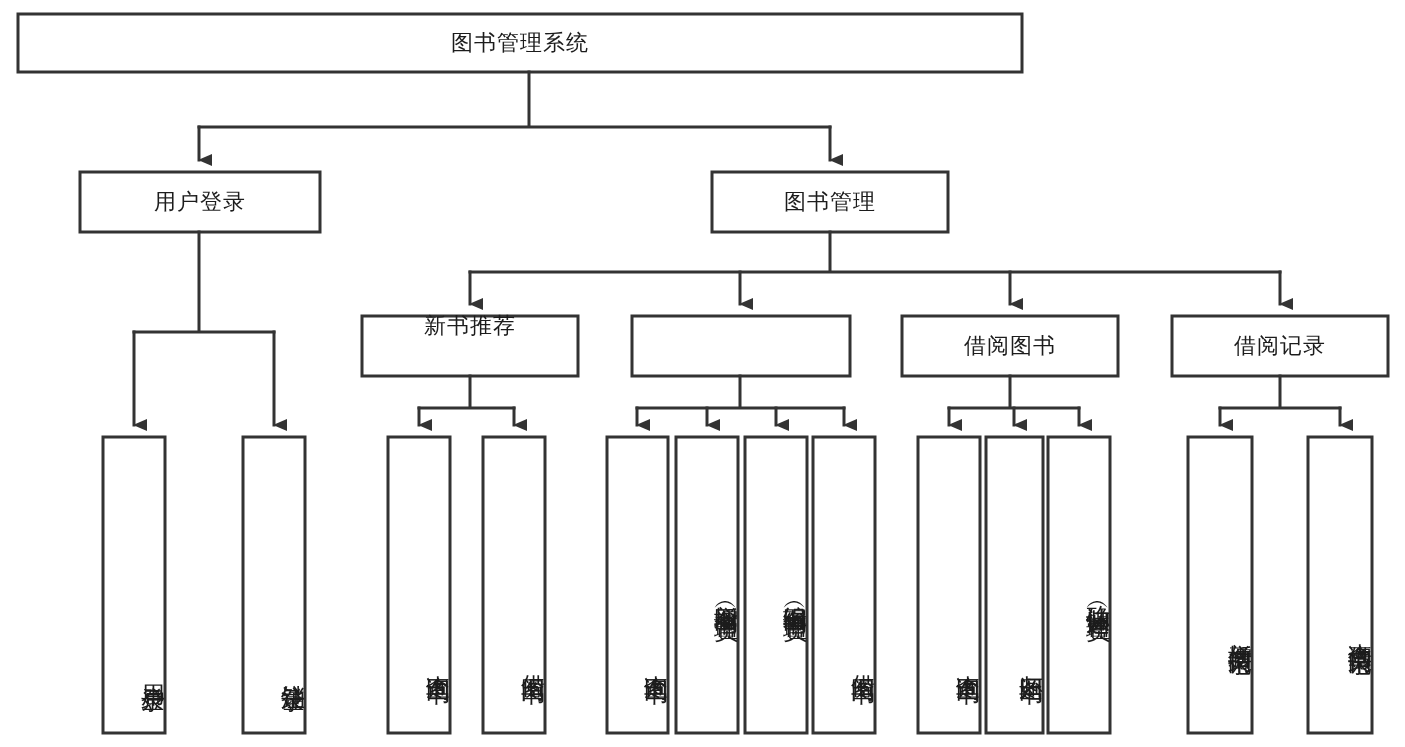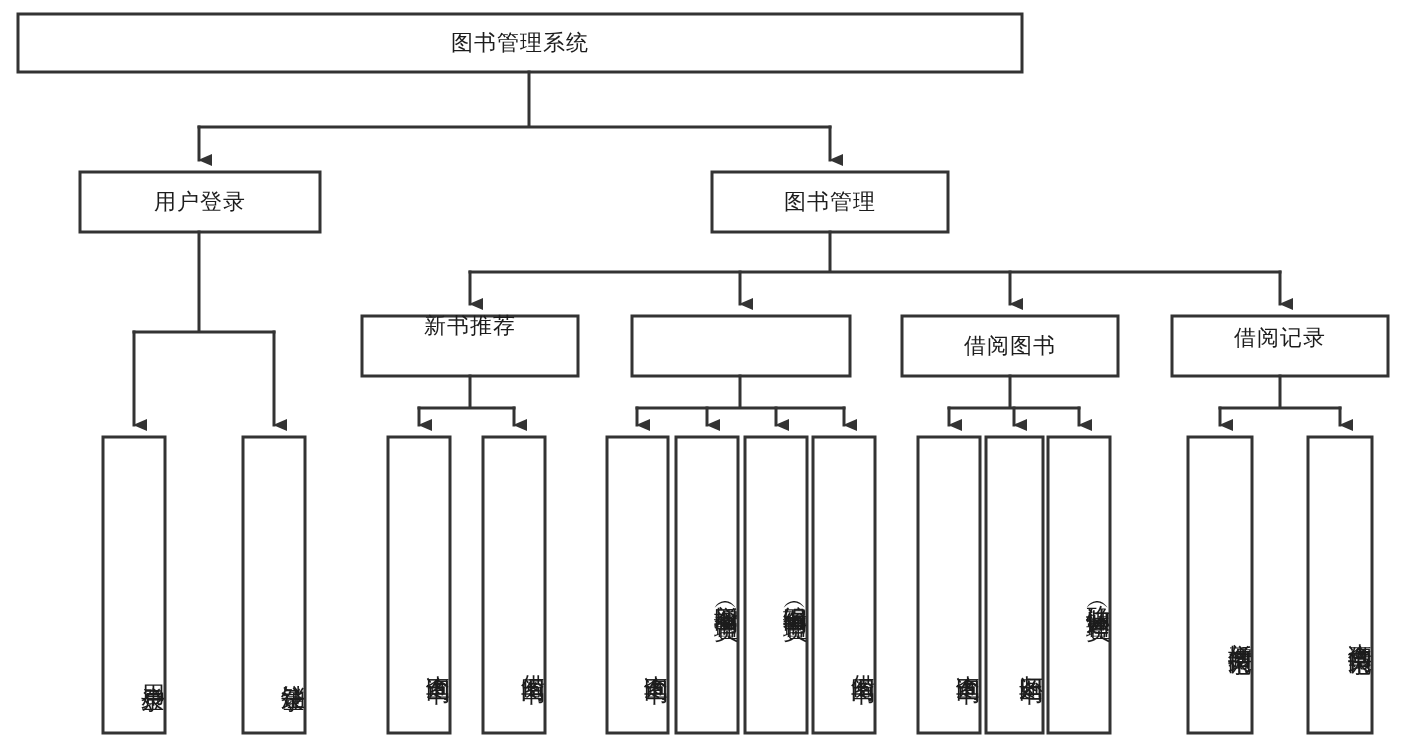--- a/index.html
+++ b/index.html
@@ -147,21 +147,21 @@
     <path class="connector" marker-end="url(#arrow)" d="M 1340 408 L 1340 425"></path>
   </svg>
 
   <div class="node-label-h" style="left:18px; top:14px; width:1004px; height:58px;">图书管理系统</div>
 
   <div class="node-label-h" style="left:80px; top:172px; width:240px; height:60px;">用户登录</div>
   <div class="node-label-h" style="left:712px; top:172px; width:236px; height:60px;">图书管理</div>
 
   <div class="node-label-h" style="left:362px; top:296px; width:216px; height:60px;">新书推荐</div>
   <div class="node-label-h" style="left:902px; top:316px; width:216px; height:60px;">借阅图书</div>
-  <div class="node-label-h" style="left:1172px; top:308px; width:216px; height:60px;">借阅记录</div>
+  <div class="node-label-h" style="left:1172px; top:316px; width:216px; height:60px;">借阅记录</div>
 
   <div class="node-label-v" style="left:103px; top:437px; width:62px; height:296px; padding-top:84px;">用户登录</div>
   <div class="node-label-v" style="left:243px; top:437px; width:62px; height:296px; padding-top:84px;">注销登录</div>
   <div class="node-label-v" style="left:388px; top:437px; width:62px; height:296px; padding-top:75px;">查询图书</div>
   <div class="node-label-v" style="left:483px; top:437px; width:62px; height:296px; padding-top:75px;">借阅图书</div>
   <div class="node-label-v" style="left:607px; top:437px; width:61px; height:296px; padding-top:75px;">查询图书</div>
   <div class="node-label-v" style="left:676px; top:437px; width:62px; height:296px; padding-top:10px;">新增图书（管理员）</div>
   <div class="node-label-v" style="left:745px; top:437px; width:62px; height:296px; padding-top:10px;">编辑图书（管理员）</div>
   <div class="node-label-v" style="left:813px; top:437px; width:62px; height:296px; padding-top:75px;">借阅图书</div>
   <div class="node-label-v" style="left:918px; top:437px; width:62px; height:296px; padding-top:75px;">查询图书</div>

